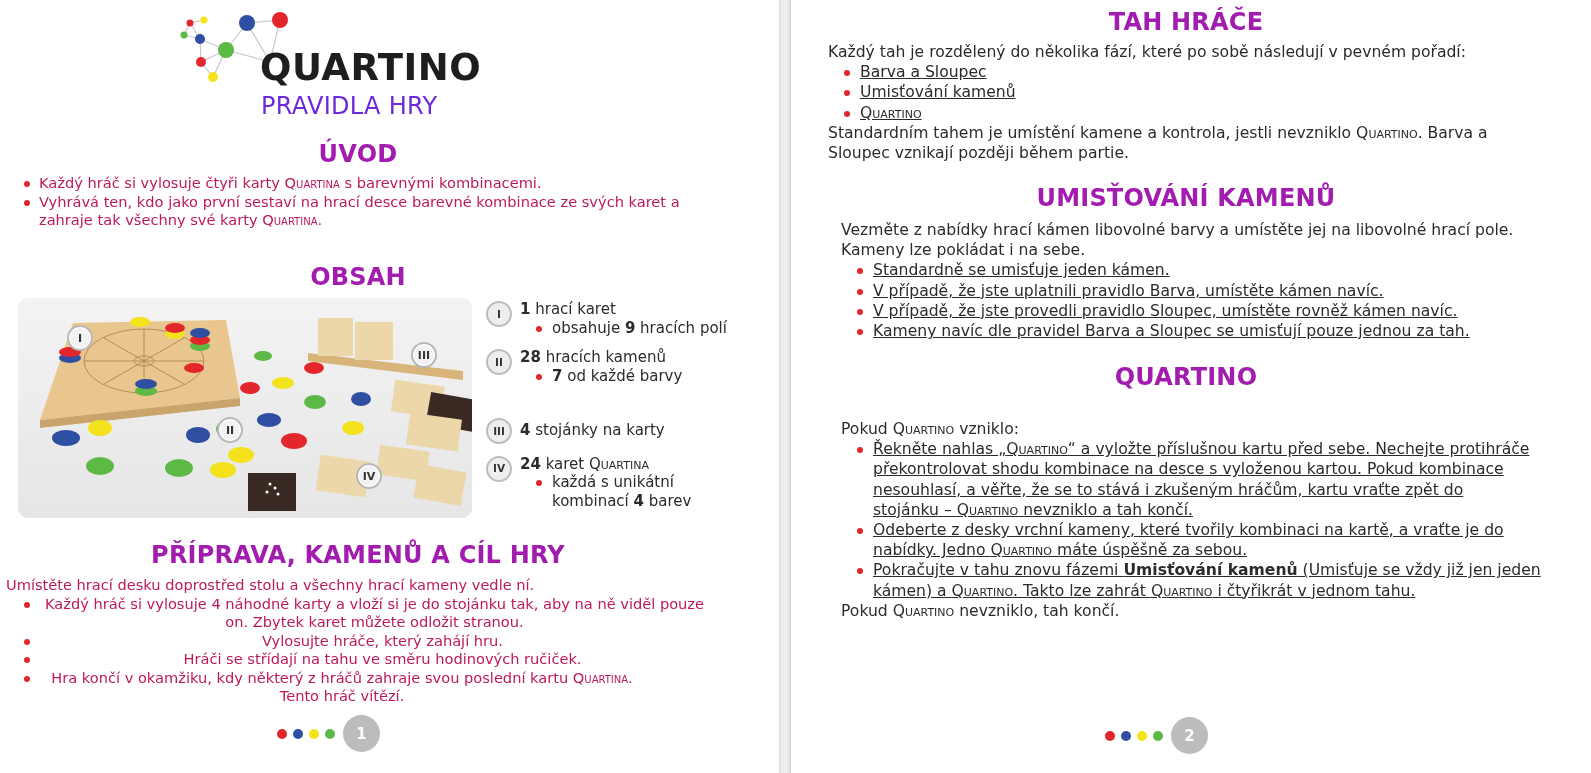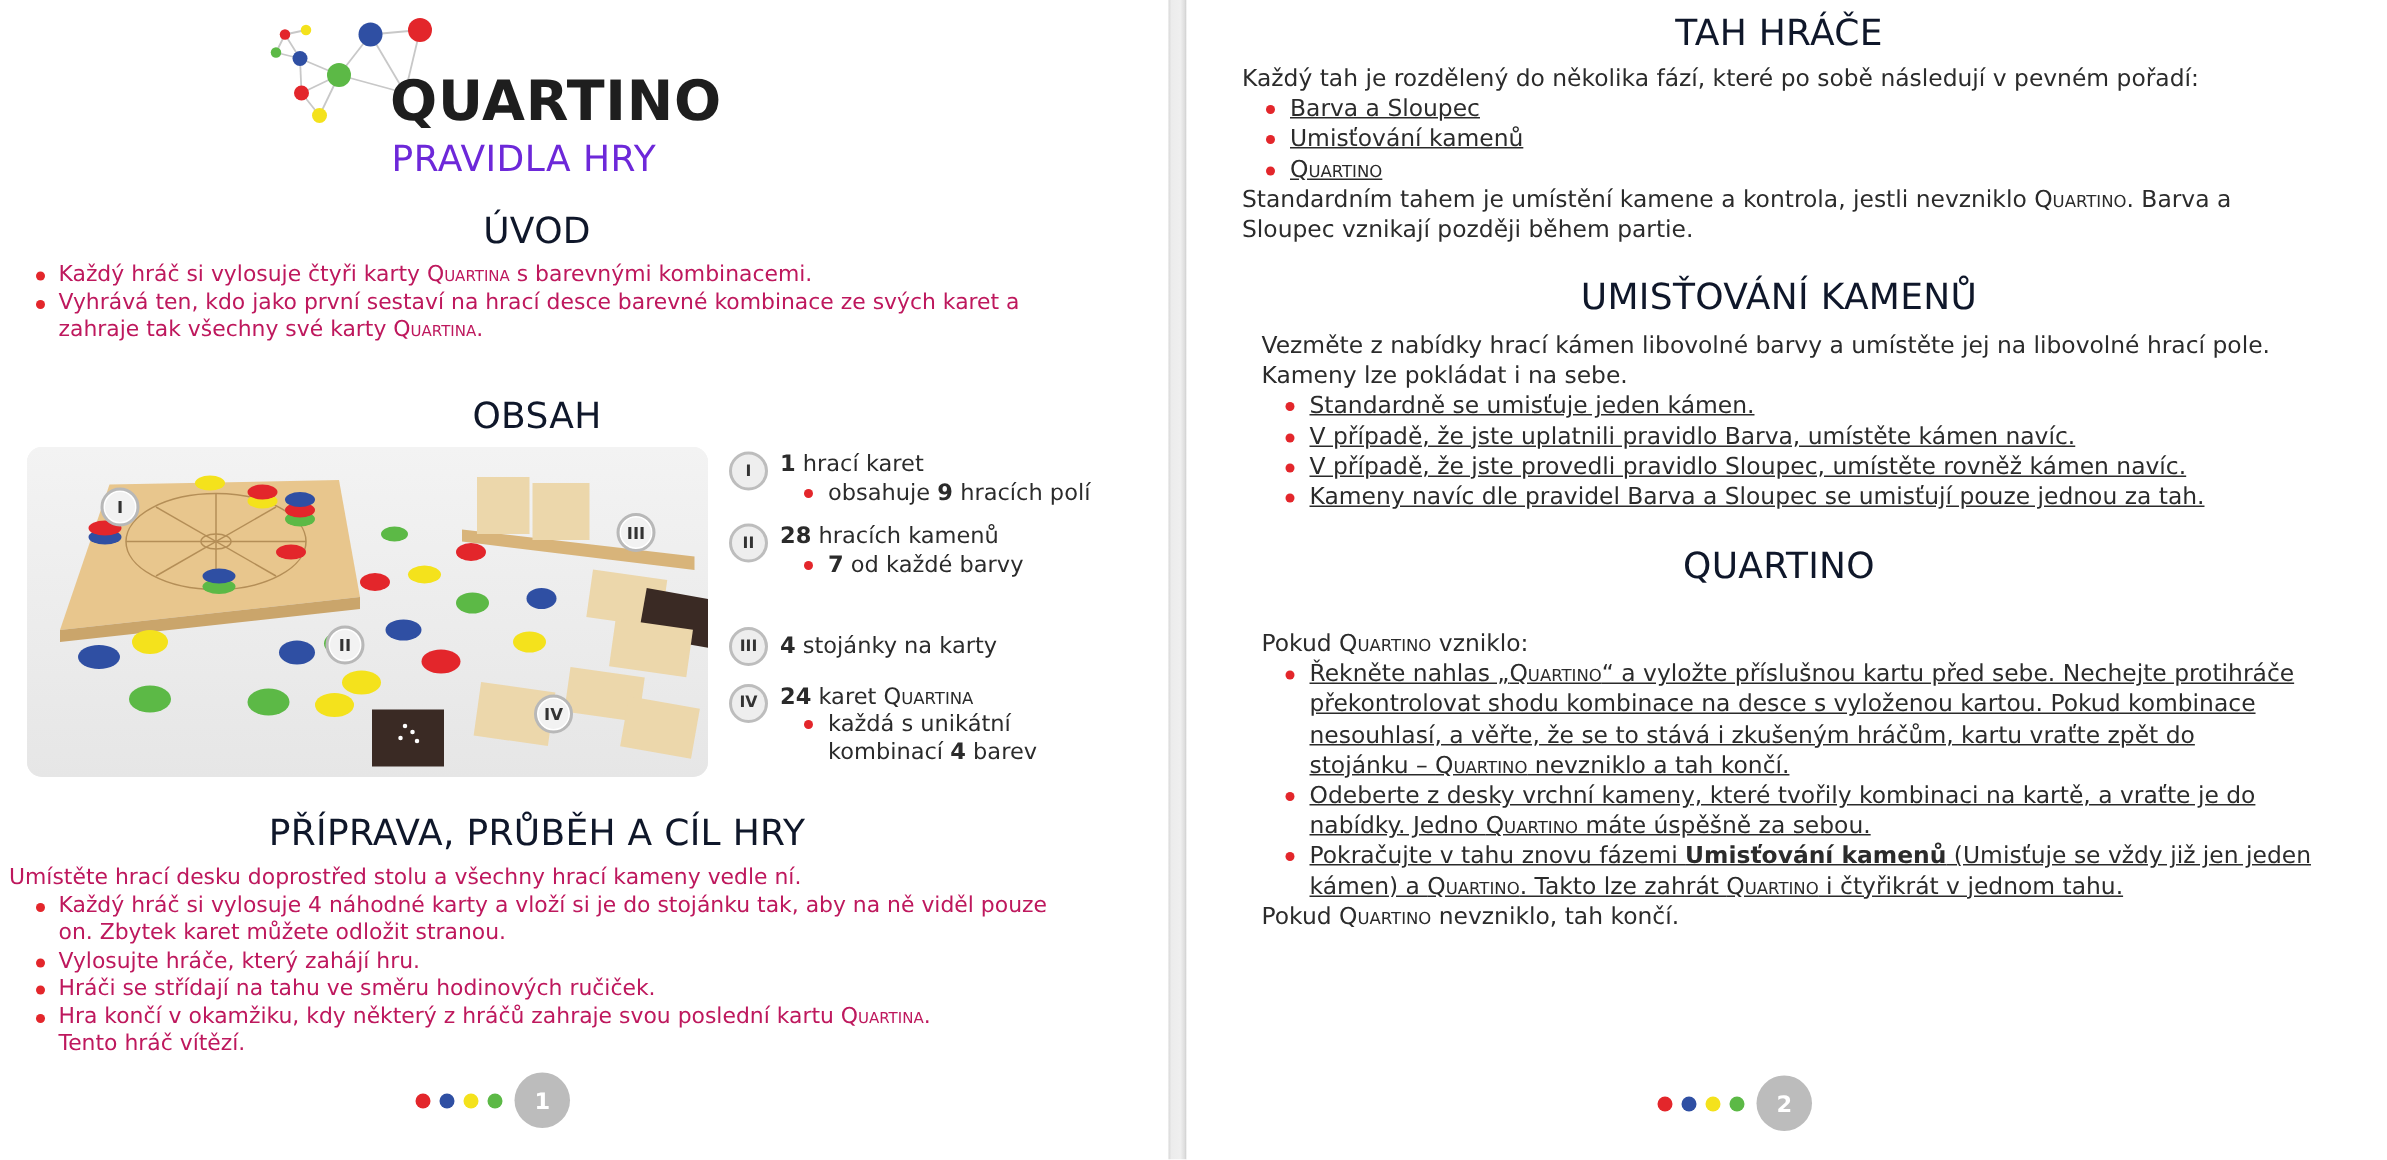--- a/index.html
+++ b/index.html
@@ -22,21 +22,21 @@
     position: absolute; left: 80px; top: 36px; font-size: 37px; font-weight: bold;
     color: #1e1e1e; letter-spacing: 0.5px; white-space: nowrap;
     font-family: "DejaVu Sans", sans-serif;
   }
   .logo-sub {
     position: absolute; left: 81px; top: 82px; font-size: 24px; color: #6d28d9;
     letter-spacing: 0.3px; white-space: nowrap; font-family: "DejaVu Sans", sans-serif;
   }
 
   h2.sec {
-    position: absolute; font-size: 24px; font-weight: normal; color: #0f172a;
+    position: absolute; font-size: 24px; font-weight: bold; color: #a21caf;
     text-align: center; white-space: nowrap; letter-spacing: 0.2px;
   }
 
   .txt { position: absolute; font-size: 14.6px; line-height: 18.5px; color: #be185d; }
   .txt2 { position: absolute; font-size: 15.6px; line-height: 20.2px; color: #2b2b2b; }
 
   ul.bl { list-style: none; }
   ul.bl li { position: relative; padding-left: 19px; }
   ul.bl li::before {
     content: ""; position: absolute; left: 4px; top: 7px; width: 6px; height: 6px;
@@ -223,24 +223,24 @@
       <span class="num">III</span>
       <div style="padding-top:4px;margin-top:32px;"><b>4</b><span> stojánky na karty</span></div>
     </div>
     <div class="citem">
       <span class="num">IV</span>
       <div><b>24</b><span> karet </span><span class="sc">Quartina</span></div>
       <div class="sub" style="width:180px;"><span>každá s unikátní kombinací </span><b>4</b><span> barev</span></div>
     </div>
   </div>
 
-  <h2 class="sec" style="left:0; width:716px; top:541px;">PŘÍPRAVA, PRŮBĚH A CÍL HRY</h2>
+  <h2 class="sec" style="left:0; width:716px; top:541px;">PŘÍPRAVA, KAMENŮ A CÍL HRY</h2>
   <div class="txt" style="left:6px; top:576px; width:720px;">
     <div>Umístěte hrací desku doprostřed stolu a všechny hrací kameny vedle ní.</div>
-    <ul class="bl" style="margin-left:14px;">
+    <ul class="bl" style="margin-left:14px;text-align:center;">
       <li style="width:690px;"><span>Každý hráč si vylosuje 4 náhodné karty a vloží si je do stojánku tak, aby na ně viděl pouze on. Zbytek karet můžete odložit stranou.</span></li>
       <li><span>Vylosujte hráče, který zahájí hru.</span></li>
       <li><span>Hráči se střídají na tahu ve směru hodinových ručiček.</span></li>
       <li style="width:625px;"><span>Hra končí v okamžiku, kdy některý z hráčů zahraje svou poslední kartu </span><span class="sc">Quartina</span><span>. Tento hráč vítězí.</span></li>
     </ul>
   </div>
 
   <div class="footer" style="left:277px; top:715px;">
     <span class="dot" style="background:#e3262b"></span>
     <span class="dot" style="background:#2f4fa3"></span>

